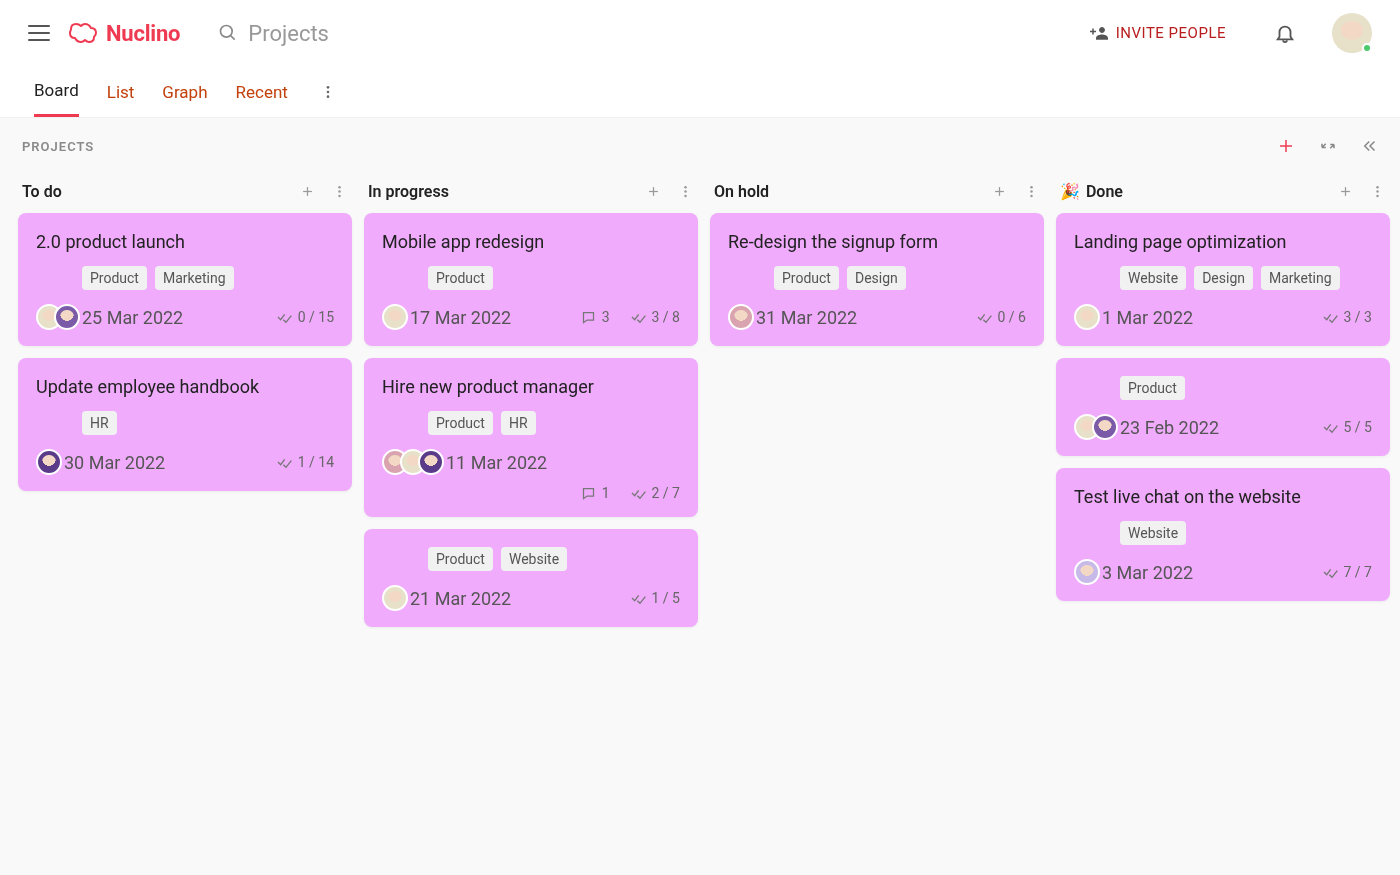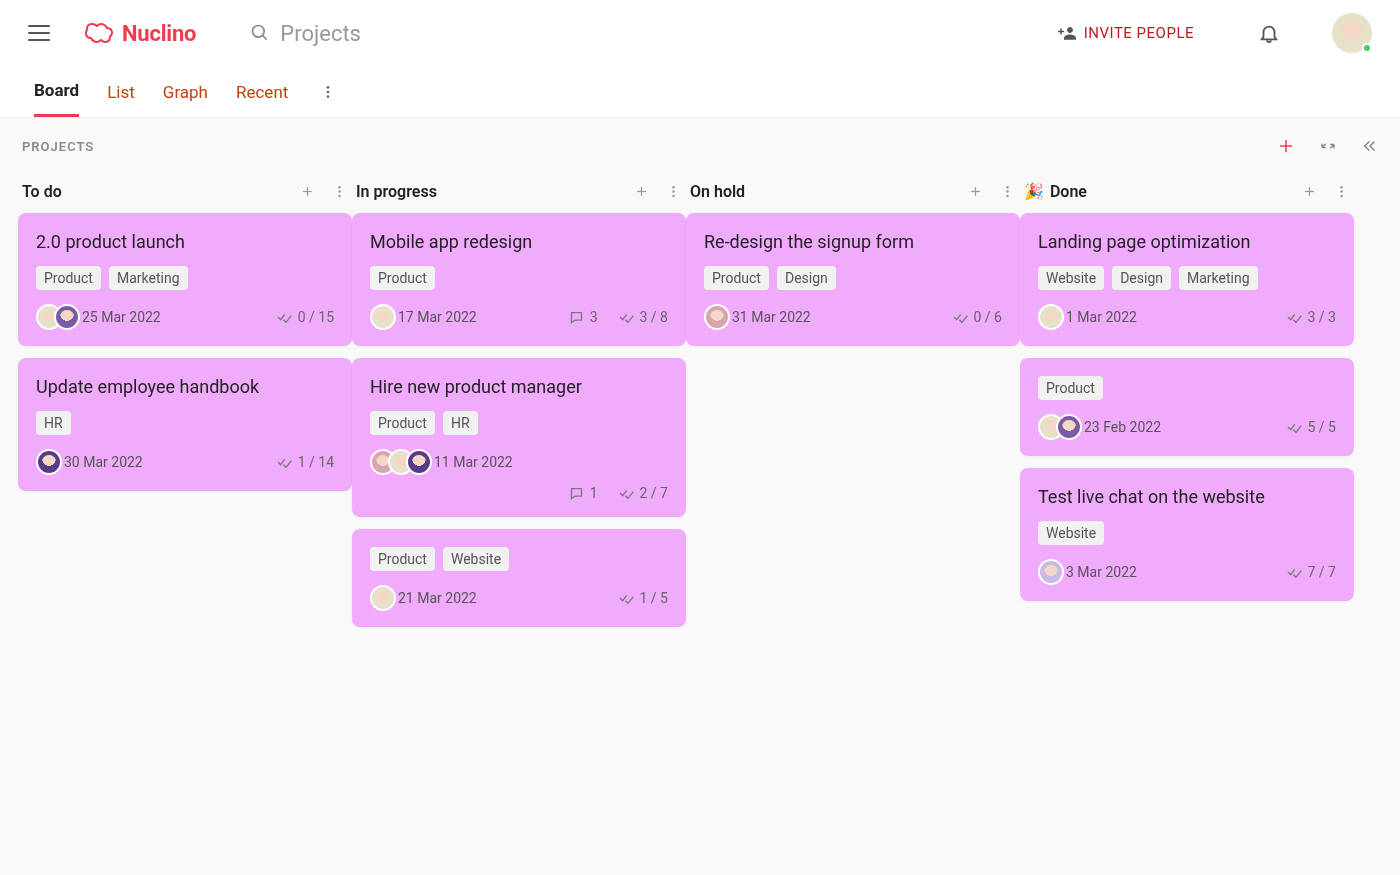--- a/index.html
+++ b/index.html
@@ -10,62 +10,62 @@
     width: 1400px;
     height: 875px;
     overflow: hidden;
   }
   
   .topbar {
     display: flex;
     align-items: center;
     height: 66px;
     padding: 0 28px;
-    gap: 34px;
+    gap: 18px;
   }
   .hamburger { width: 22px; height: 22px; display: flex; flex-direction: column; justify-content: center; gap: 5px; cursor: pointer; }
   .hamburger div { height: 2px; background: #555; border-radius: 2px; }
   .logo { display: flex; align-items: center; gap: 8px; cursor: pointer; }
   .logo-text { color: #ef3b52; font-weight: 700; font-size: 22px; letter-spacing: -0.2px; }
   .search-wrap { display: flex; align-items: center; gap: 10px; color: #999; margin-left: 20px; }
   .search-text { font-size: 22px; color: #999; }
   .spacer { flex: 1; }
   .invite { display: flex; align-items: center; gap: 8px; color: #b91c1c; font-size: 15px; letter-spacing: 0.5px; cursor: pointer; }
   .bell { width: 22px; height: 22px; color: #555; cursor: pointer; margin-left: 30px; margin-right: 18px; }
   .avatar { width: 40px; height: 40px; border-radius: 50%; background: #e6e1c8; position: relative; cursor: pointer; display:flex; align-items:center; justify-content:center;}
   .avatar.tiny { width:26px; height:26px; }
   .presence { position: absolute; width: 10px; height:10px; background:#4bc96b; border:2px solid #fff; border-radius:50%; bottom:0; right:0;}
   
   .tabs { display:flex; align-items:center; gap:28px; height:52px; padding: 0 0 0 34px; border-bottom: 1px solid #f1f1f1; }
   .tab { font-size:17px; color:#c2410c; cursor:pointer; height:100%; display:flex; align-items:center; }
-  .tab.active { color:#222; font-weight:700; border-bottom:3px solid #ef3b52; }
+  .tab.active { color:#222; font-weight:400; border-bottom:3px solid #ef3b52; }
   .tab-more { width:24px; display:flex; align-items:center; justify-content:center; cursor:pointer; color:#666;}
   
   .board-wrap { background:#f9f9fa; height: calc(875px - 66px - 52px); padding: 0; }
   .board-header { display:flex; align-items:center; height:46px; padding: 10px 20px 0 22px; }
   .crumb { font-size:13px; letter-spacing:1px; color:#8a8a8a; font-weight:600; }
   .board-tools { margin-left:auto; display:flex; gap:22px; align-items:center; color:#777; }
   .board-tools .add-red { color:#ef3b52; }
   .tool-btn { cursor:pointer; width:20px; height:20px; display:flex; align-items:center; justify-content:center; }
-  .columns { display:flex; padding: 12px 18px; align-items:flex-start; }
+  .columns { display:flex; gap:12px; padding: 12px 18px; align-items:flex-start; }
   .column { width: 334px; flex-shrink:0; }
   .col-head { display:flex; align-items:center; padding: 6px 4px 12px 4px; }
   .col-title { font-size:16px; font-weight:600; color:#222; }
   .col-emoji { margin-right:6px; font-size:16px; }
   .col-actions { margin-left:auto; display:flex; gap:14px; color:#999; }
   .col-actions .icon-btn { cursor:pointer; width:18px; height:18px; display:flex; align-items:center; justify-content:center;}
   
   .card { background:#f0abfc; border-radius:8px; box-shadow: 0 1px 3px rgba(0,0,0,0.06); padding:18px 18px 16px 18px; margin-bottom:12px; cursor:pointer; }
   .card-title { font-size:18px; color:#222; margin-bottom:14px; }
-  .tags { display:flex; gap:8px; flex-wrap:wrap; margin-bottom:14px;}
+  .tags { display:flex; gap:8px; flex-wrap:wrap; margin-bottom:14px;margin-left:46px;}
   .tag { background:#f1f1f2; color:#555; font-size:14px; padding:4px 8px; border-radius:4px; }
   .card-footer { display:flex; align-items:center; gap:10px;}
   .avatars { display:flex; }
   .avatars .avatar { margin-right:-8px; border:2px solid #fff; }
-  .date { font-size:14px; color:#555; }
+  .date { font-size:18px; color:#555; }
   .meta-right { margin-left:auto; display:flex; gap:20px; color:#666; font-size:14px; align-items:flex-end;}
   .meta { display:flex; gap:6px; align-items:center; }
   .card-footer2 { display:flex; justify-content:flex-end; gap:20px; margin-top:10px; color:#666; font-size:14px;}
   
   .av-a{background:#e6e1c8;} .av-b{background:#7b5aa8;} .av-c{background:#d9a4b0;} .av-d{background:#5a3b8a;} .av-e{background:#c7b9e8;}
   .av-face{ width:60%; height:60%; border-radius:50%; background: radial-gradient(circle at 50% 30%, #f3d9c5 55%, transparent 56%);}
   svg { display:block; }
 </style>
 </head>
 <body>

